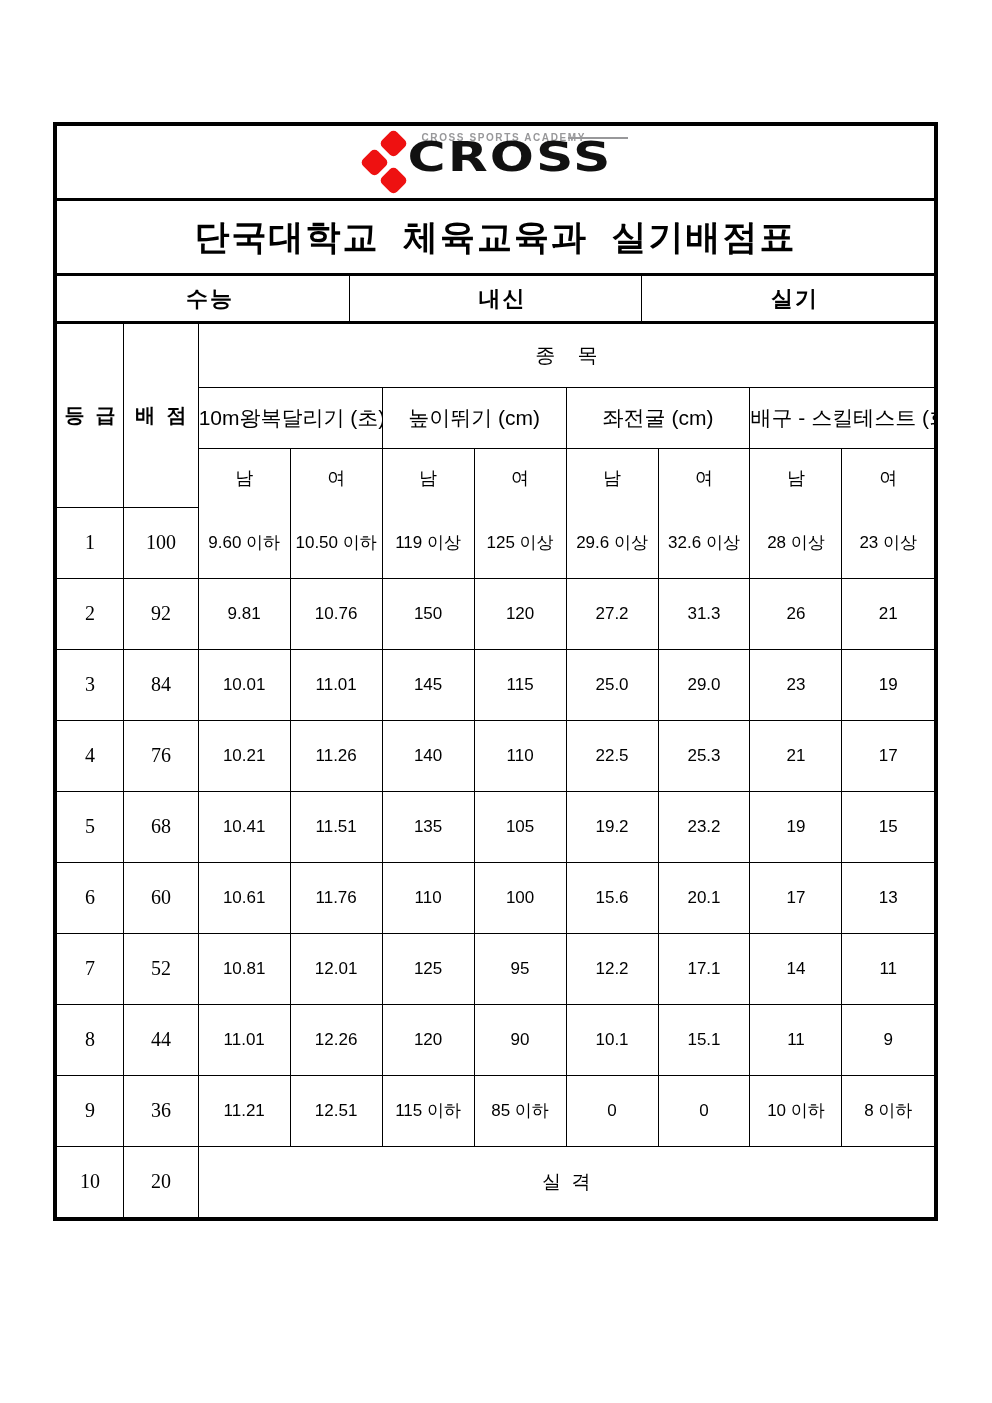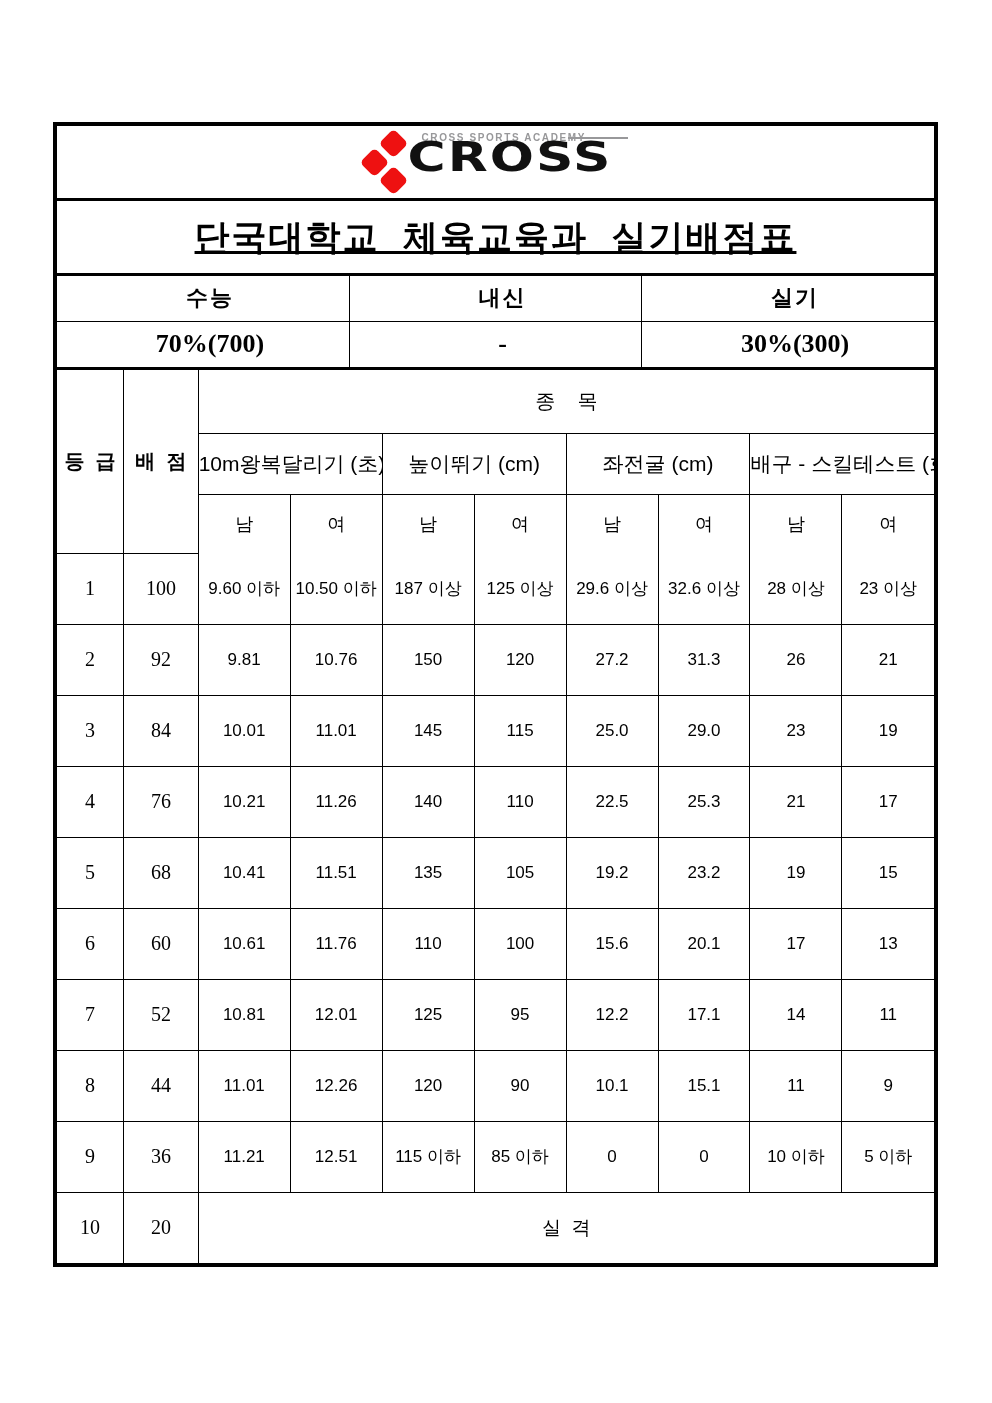--- a/index.html
+++ b/index.html
@@ -52,21 +52,21 @@
     position: absolute; left: 46px; top: 3px;
     font-size: 52px; font-weight: bold; letter-spacing: 2px;
     font-family: "DejaVu Sans", "Liberation Sans", sans-serif;
     transform: scaleY(0.78); transform-origin: top left;
     white-space: nowrap;
   }
 
   
   .title-row {
     height: 72px;
-    display: flex; align-items: center; justify-content: center; text-decoration: underline;
+    display: flex; align-items: center; justify-content: center;
   }
   .title-row h1 {
     font-size: 35px; font-weight: bold; letter-spacing: 2px;
     white-space: pre;
   }
 
   
   table { border-collapse: collapse; table-layout: fixed; width: 100%; }
   td { border: 1.5px solid #000; text-align: center; vertical-align: middle; }
   table tr > td:first-child { border-left: none; }
@@ -119,25 +119,20 @@
   </div>
 
   <div class="sep"></div>
 
   <table class="weights">
     <tbody>
         <tr>
       <td class="w-label">수능</td>
       <td class="w-label">내신</td>
       <td class="w-label">실기</td>
-    </tr>
-    <tr>
-      <td class="w-value">70%(700)</td>
-      <td class="w-value">-</td>
-      <td class="w-value">30%(300)</td>
     </tr>
   </tbody>
     </table>
 
   <div class="sep"></div>
 
   <table class="main">
     <colgroup>
       <col style="width:7.6%">
         <col style="width:8.5%">
@@ -172,21 +167,21 @@
         <td>남</td>
         <td>여</td>
       </tr>
     </tbody>
     <tbody id="rows-body">
         <tr class="data-row">
           <td class="grade-cell">1</td>
           <td class="points-cell">100</td>
           <td class="value-cell">9.60 이하</td>
           <td class="value-cell">10.50 이하</td>
-          <td class="value-cell">187 이상</td>
+          <td class="value-cell">119 이상</td>
           <td class="value-cell">125 이상</td>
           <td class="value-cell">29.6 이상</td>
           <td class="value-cell">32.6 이상</td>
           <td class="value-cell">28 이상</td>
           <td class="value-cell">23 이상</td>
         </tr>
         <tr class="data-row">
           <td class="grade-cell">2</td>
           <td class="points-cell">92</td>
           <td class="value-cell">9.81</td>
@@ -273,21 +268,21 @@
         <tr class="data-row">
           <td class="grade-cell">9</td>
           <td class="points-cell">36</td>
           <td class="value-cell">11.21</td>
           <td class="value-cell">12.51</td>
           <td class="value-cell">115 이하</td>
           <td class="value-cell">85 이하</td>
           <td class="value-cell">0</td>
           <td class="value-cell">0</td>
           <td class="value-cell">10 이하</td>
-          <td class="value-cell">5 이하</td>
+          <td class="value-cell">8 이하</td>
         </tr>
         <tr class="data-row">
           <td class="grade-cell">10</td>
           <td class="points-cell">20</td>
           <td class="fail-cell" colspan="8">실  격</td>
         </tr>
       </tbody>
   </table>
 
 </div>

